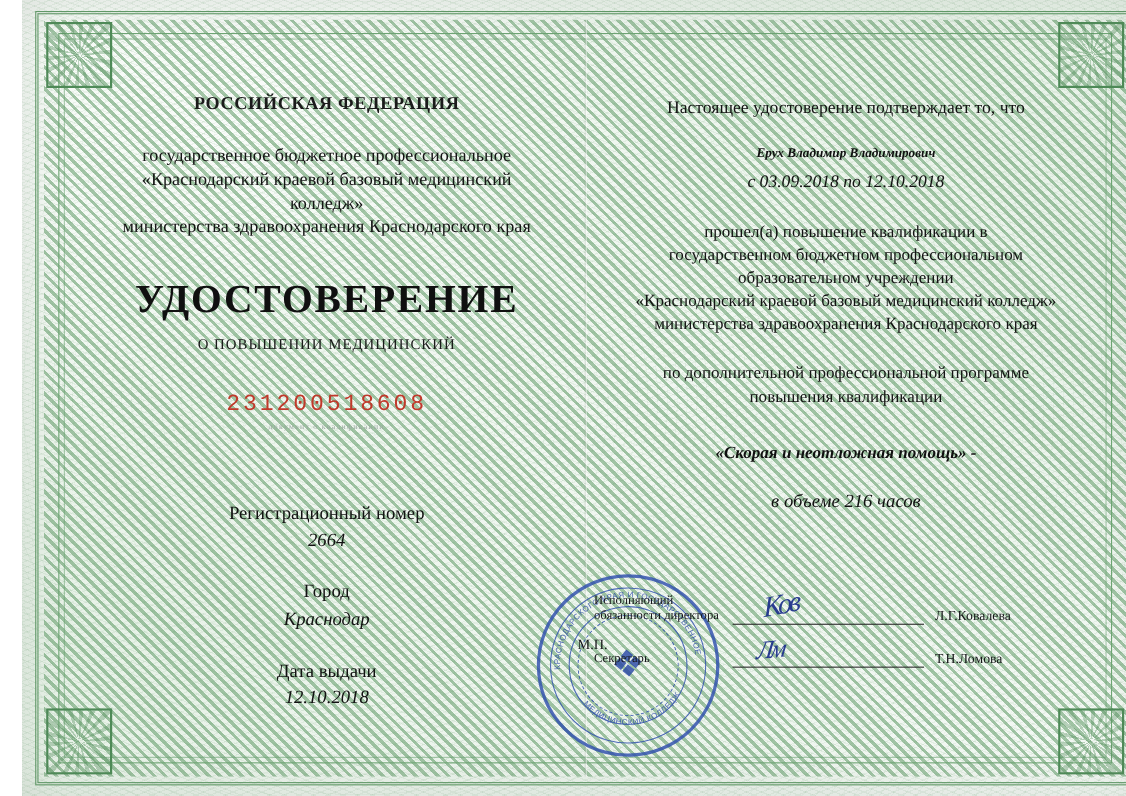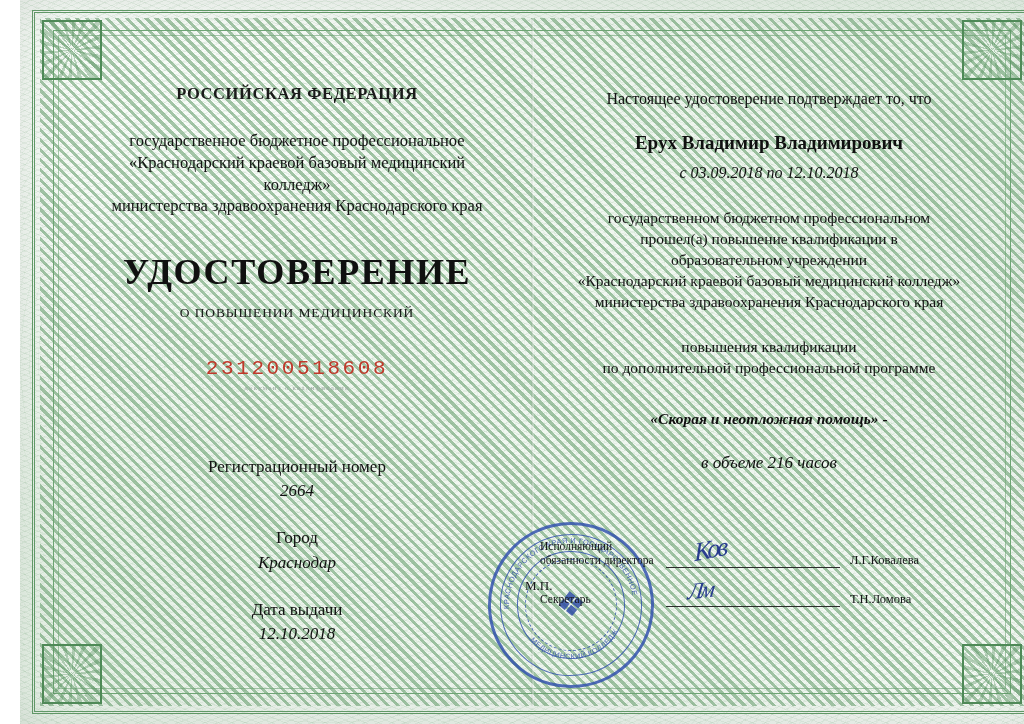--- a/index.html
+++ b/index.html
@@ -160,22 +160,23 @@
   }
   .block-gap { height: 26px; }
 
   
   .r-lead {
     font-size: 16px;
     color: #131313;
     margin-bottom: 24px;
   }
   .r-name {
-    font-size: 19px;
+    font-size: 12px;
     font-weight: bold;
+    font-style: italic;
     color: #101010;
     margin-bottom: 10px;
   }
   .r-dates {
     font-size: 16px;
     font-style: italic;
     color: #131313;
     margin-bottom: 26px;
   }
   .r-para {
@@ -368,30 +369,30 @@
       <div class="block-value">12.10.2018</div>
     </div>
 
     <div class="col col-right">
 
       <div class="r-lead">Настоящее удостоверение подтверждает то, что</div>
       <div class="r-name">Ерух Владимир Владимирович</div>
       <div class="r-dates">с 03.09.2018 по 12.10.2018</div>
 
       <div class="r-para">
+        <span class="line">прошел(а) повышение квалификации в</span>
         <span class="line">государственном бюджетном профессиональном</span>
-        <span class="line">прошел(а) повышение квалификации в</span>
         <span class="line">образовательном учреждении</span>
         <span class="line">«Краснодарский краевой базовый медицинский колледж»</span>
         <span class="line">министерства здравоохранения Краснодарского края</span>
       </div>
 
       <div class="r-para">
+        <span class="line">по дополнительной профессиональной программе</span>
         <span class="line">повышения квалификации</span>
-        <span class="line">по дополнительной профессиональной программе</span>
       </div>
 
       <div class="r-program">
         <span class="line">«Скорая и неотложная помощь» -</span>
       </div>
 
       <div class="r-hours">в объеме 216 часов</div>
     </div>
   </div>
 

